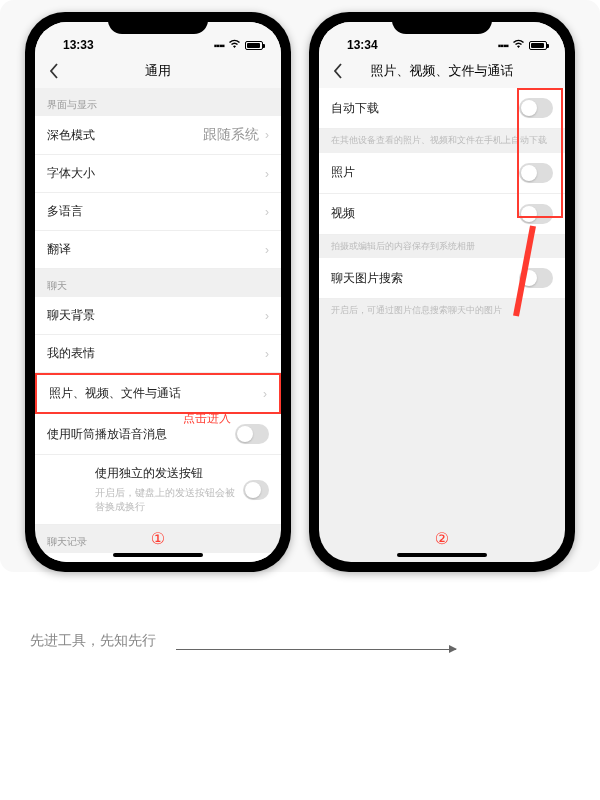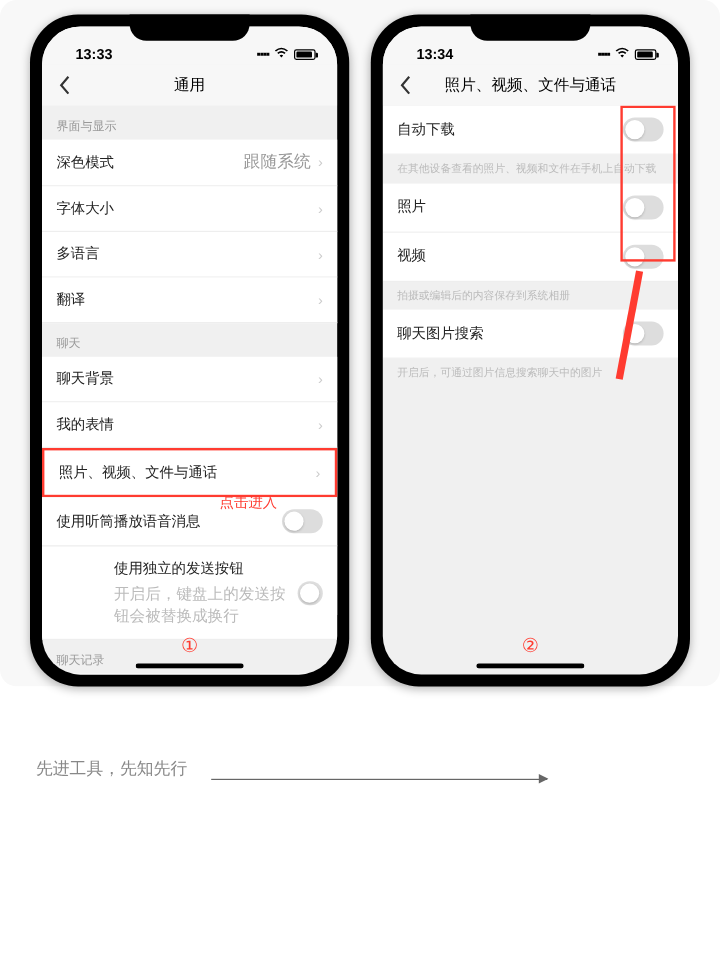--- a/index.html
+++ b/index.html
@@ -106,21 +106,21 @@
     align-items: center;
     justify-content: space-between;
     font-size: 12px;
     color: #222;
     border-bottom: 0.5px solid #eee;
     min-height: 36px;
   }
   .row .value { color: #999; font-size: 14px; }
   .chevron-right { color: #ccc; margin-left: 6px; font-size: 12px; }
   .row-left { display: flex; flex-direction: column; gap: 4px; margin-left: 48px; }
-  .row-sub { font-size: 13px; color: #bbb; }
+  .row-sub { font-size: 10px; color: #bbb; }
   .toggle {
     width: 34px; height: 20px; background: #ddd; border-radius: 10px;
     position: relative;
   }
   .toggle::after {
     content: ""; position: absolute; left: 2px; top: 2px;
     width: 16px; height: 16px; background: #fff; border-radius: 50%;
     box-shadow: 0 1px 2px rgba(0,0,0,0.2);
   }
   .footer-hint {

